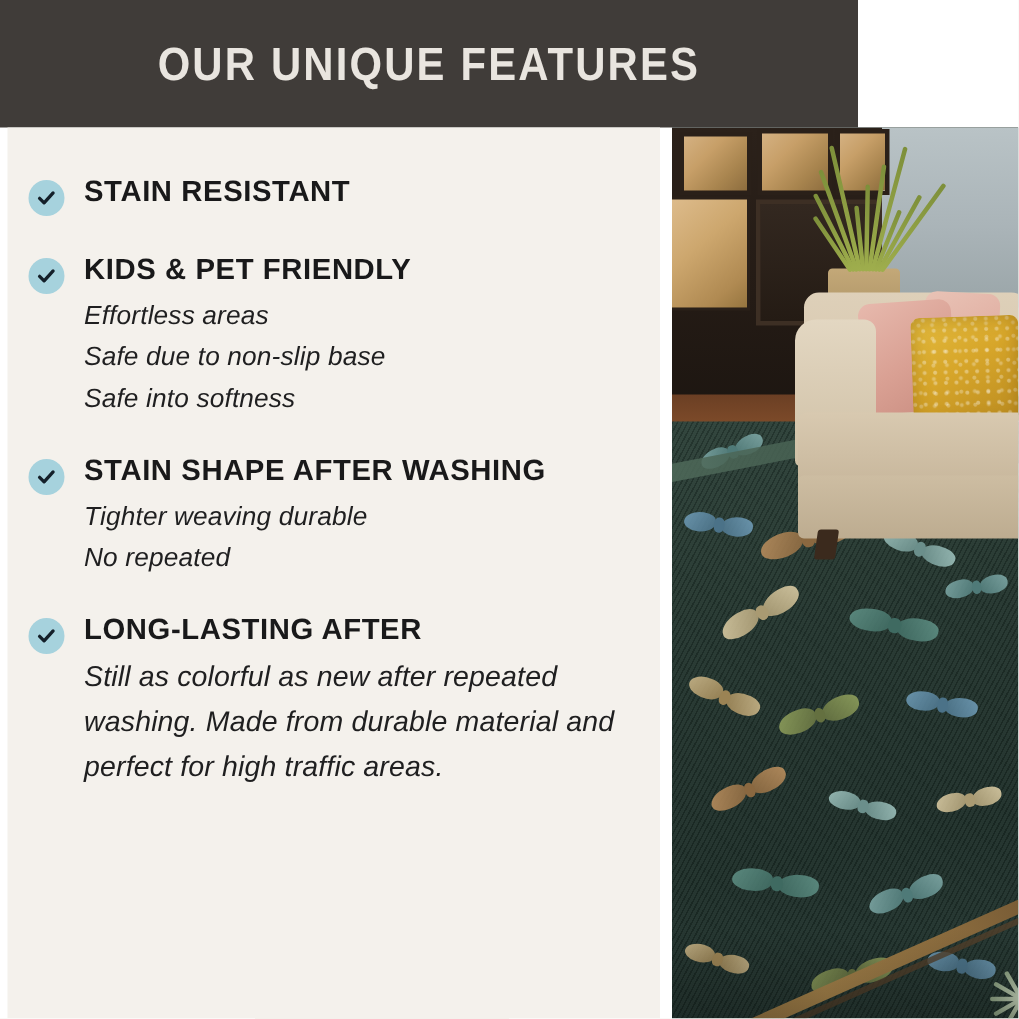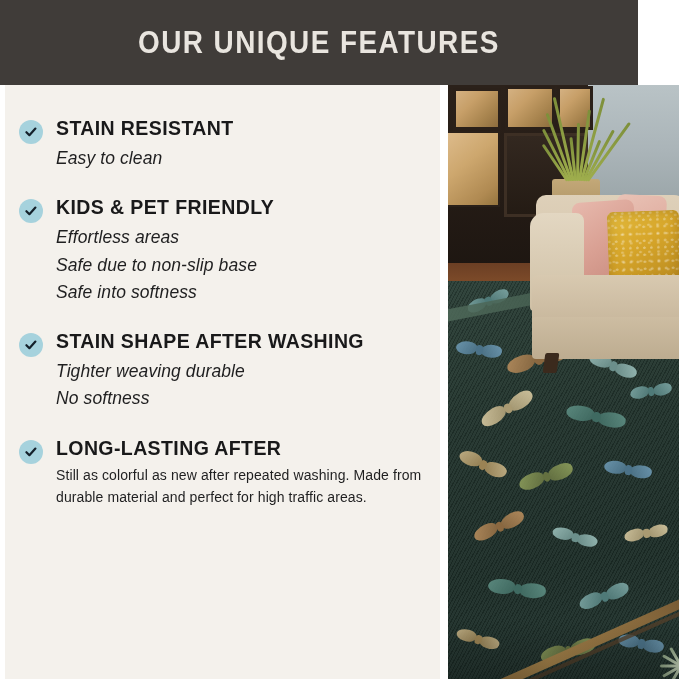--- a/index.html
+++ b/index.html
@@ -12,21 +12,21 @@
     position:relative;
     width:679px; height:679px;
     background:#ffffff;
     overflow:hidden;
   }
 
   
   .header {
     position:absolute;
     left:0; top:0;
-    width:638px; height:85px;
+    width:572px; height:85px;
     background:#403c39;
     display:flex;
     align-items:center;
     justify-content:center;
   }
   .header-title {
     font-family:"Liberation Sans", sans-serif;
     font-size:31px;
     font-weight:bold;
     letter-spacing:1.6px;
@@ -78,21 +78,22 @@
   .feature-line {
     font-family:"Liberation Sans", sans-serif;
     font-style:italic;
     font-size:17.5px;
     color:#1f1f20;
     line-height:1.56;
     letter-spacing:0.1px;
   }
   .feature-para {
     font-family:"Liberation Sans", sans-serif;
-    font-size:14px;
+    font-style:italic;
+    font-size:19px;
     color:#1f1f20;
     line-height:1.56;
     letter-spacing:0.1px;
     max-width:380px;
   }
 
   
   .photo-panel {
     position:absolute;
     left:448px; top:85px;
@@ -269,21 +270,20 @@
     <div class="feature">
       <div class="check-wrap">
         <div class="check-circle">
           <svg width="14" height="14" viewBox="0 0 14 14" aria-hidden="true">
             <path d="M2.4 7.2 L5.4 10.2 L11.4 3.6" fill="none" stroke="#14202a" stroke-width="2.2" stroke-linecap="round" stroke-linejoin="round"></path>
           </svg>
         </div>
       </div>
       <div class="feature-body">
         <div class="feature-title">STAIN RESISTANT</div>
-        <div class="feature-line">Easy to clean</div>
       </div>
     </div>
 
     <div class="feature">
       <div class="check-wrap">
         <div class="check-circle">
           <svg width="14" height="14" viewBox="0 0 14 14" aria-hidden="true">
             <path d="M2.4 7.2 L5.4 10.2 L11.4 3.6" fill="none" stroke="#14202a" stroke-width="2.2" stroke-linecap="round" stroke-linejoin="round"></path>
           </svg>
         </div>
@@ -300,21 +300,21 @@
       <div class="check-wrap">
         <div class="check-circle">
           <svg width="14" height="14" viewBox="0 0 14 14" aria-hidden="true">
             <path d="M2.4 7.2 L5.4 10.2 L11.4 3.6" fill="none" stroke="#14202a" stroke-width="2.2" stroke-linecap="round" stroke-linejoin="round"></path>
           </svg>
         </div>
       </div>
       <div class="feature-body">
         <div class="feature-title">STAIN SHAPE AFTER WASHING</div>
         <div class="feature-line">Tighter weaving durable</div>
-        <div class="feature-line">No softness</div>
+        <div class="feature-line">No repeated</div>
       </div>
     </div>
 
     <div class="feature">
       <div class="check-wrap">
         <div class="check-circle">
           <svg width="14" height="14" viewBox="0 0 14 14" aria-hidden="true">
             <path d="M2.4 7.2 L5.4 10.2 L11.4 3.6" fill="none" stroke="#14202a" stroke-width="2.2" stroke-linecap="round" stroke-linejoin="round"></path>
           </svg>
         </div>

